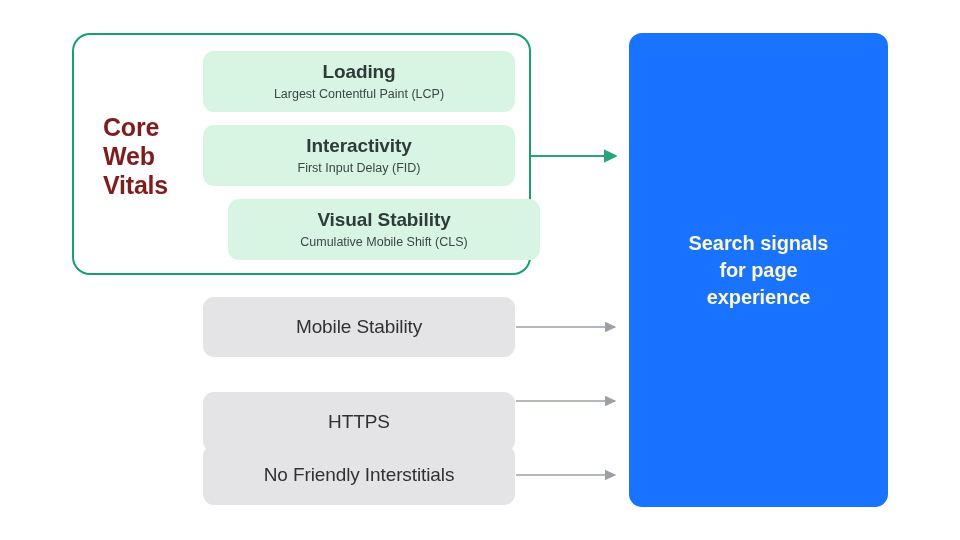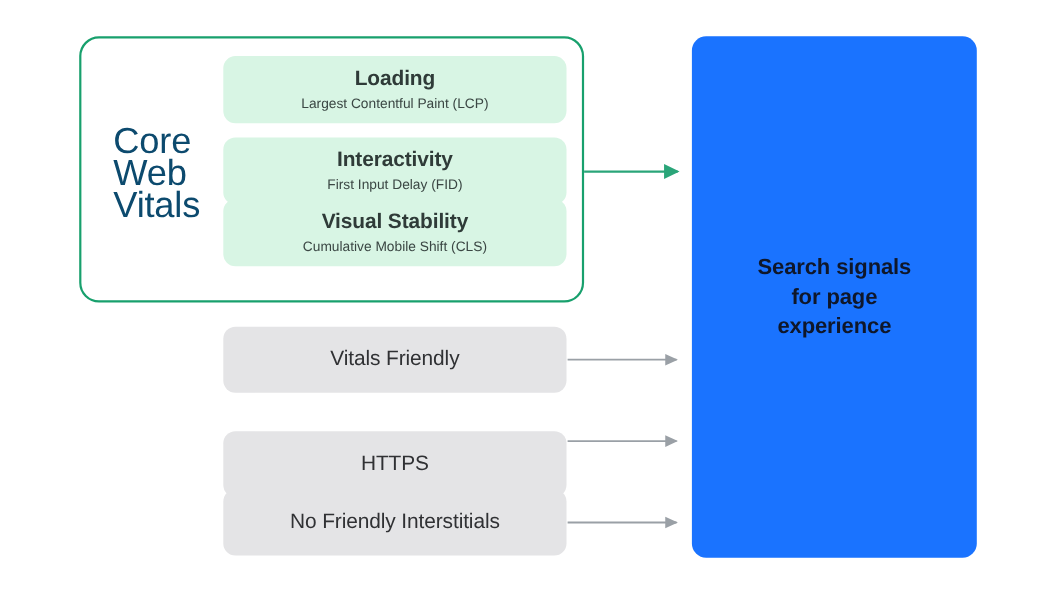--- a/index.html
+++ b/index.html
@@ -32,23 +32,23 @@
     border: 2px solid #18a06d;
     border-radius: 18px;
     background: transparent;
   }
 
   .cwv-title {
     position: absolute;
     left: 103px;
     top: 113px;
     width: 90px;
-    color: #0c4a6e;
-    font-size: 33px;
-    font-weight: normal;
+    color: #7f1d1d;
+    font-size: 25px;
+    font-weight: bold;
     line-height: 29px;
     letter-spacing: -0.2px;
     white-space: pre-line;
   }
 
   
   .metric-card {
     position: absolute;
     left: 203px;
     width: 312px;
@@ -57,21 +57,21 @@
     border-radius: 11px;
     box-sizing: border-box;
     display: flex;
     flex-direction: column;
     align-items: center;
     justify-content: center;
     text-align: center;
   }
   .metric-card.m0 { top: 51px; }
   .metric-card.m1 { top: 125px; }
-  .metric-card.m2 { top: 181px; }
+  .metric-card.m2 { top: 199px; margin-left: 25px; }
 
   .metric-title {
     color: #2f3b38;
     font-size: 19px;
     font-weight: bold;
     line-height: 24px;
     letter-spacing: -0.1px;
   }
   .metric-sub {
     color: #3b4744;
@@ -109,21 +109,21 @@
     top: 33px;
     width: 259px;
     height: 474px;
     background: #1a73ff;
     border-radius: 13px;
     display: flex;
     align-items: center;
     justify-content: center;
   }
   .blue-panel-label {
-    color: #0f172a;
+    color: #fef9c3;
     font-size: 20px;
     font-weight: bold;
     line-height: 27px;
     text-align: center;
     letter-spacing: -0.1px;
     white-space: pre-line;
     padding: 0 18px;
   }
 
   
@@ -155,21 +155,21 @@
   <div class="metric-card m0">
     <div class="metric-title">Loading</div>
     <div class="metric-sub">Largest Contentful Paint (LCP)</div>
   </div>
 
   <div class="metric-card m2">
     <div class="metric-title">Visual Stability</div>
     <div class="metric-sub">Cumulative Mobile Shift (CLS)</div>
   </div>
 
-  <div class="signal-box s0">Vitals Friendly</div>
+  <div class="signal-box s0">Mobile Stability</div>
   <div class="signal-box s1">HTTPS</div>
   <div class="signal-box s2">No Friendly Interstitials</div>
 
   <div class="blue-panel">
     <div class="blue-panel-label">Search signals
 for page
 experience</div>
   </div>
 
   <svg class="arrow-layer" viewBox="0 0 960 540">

